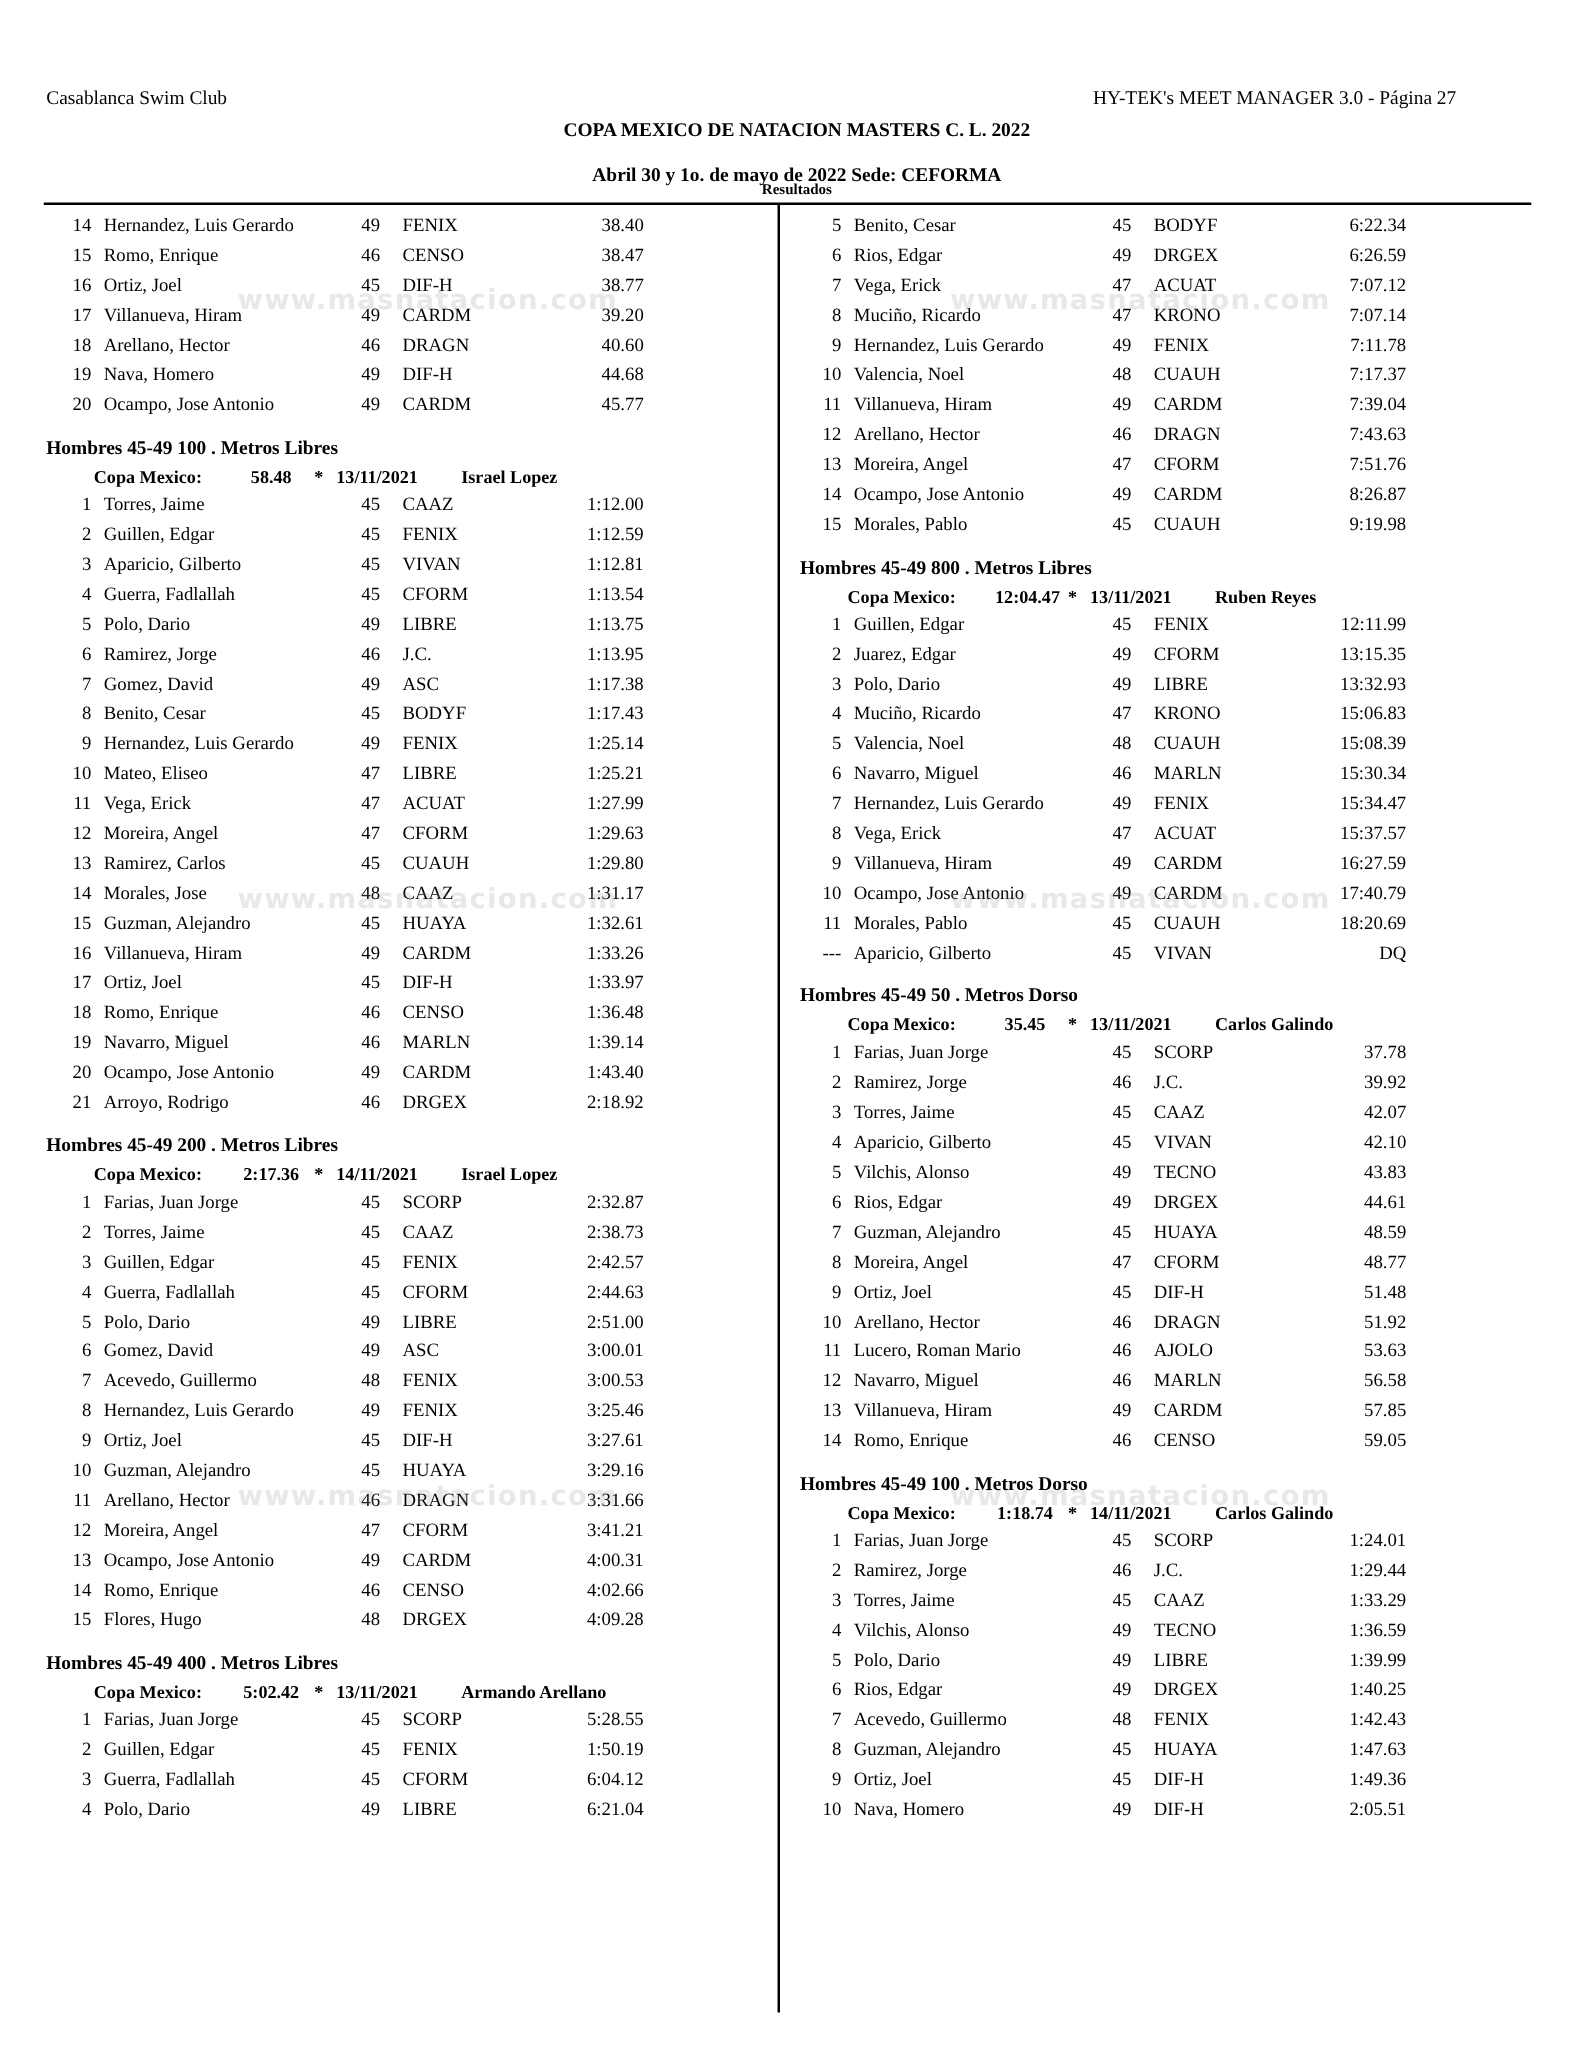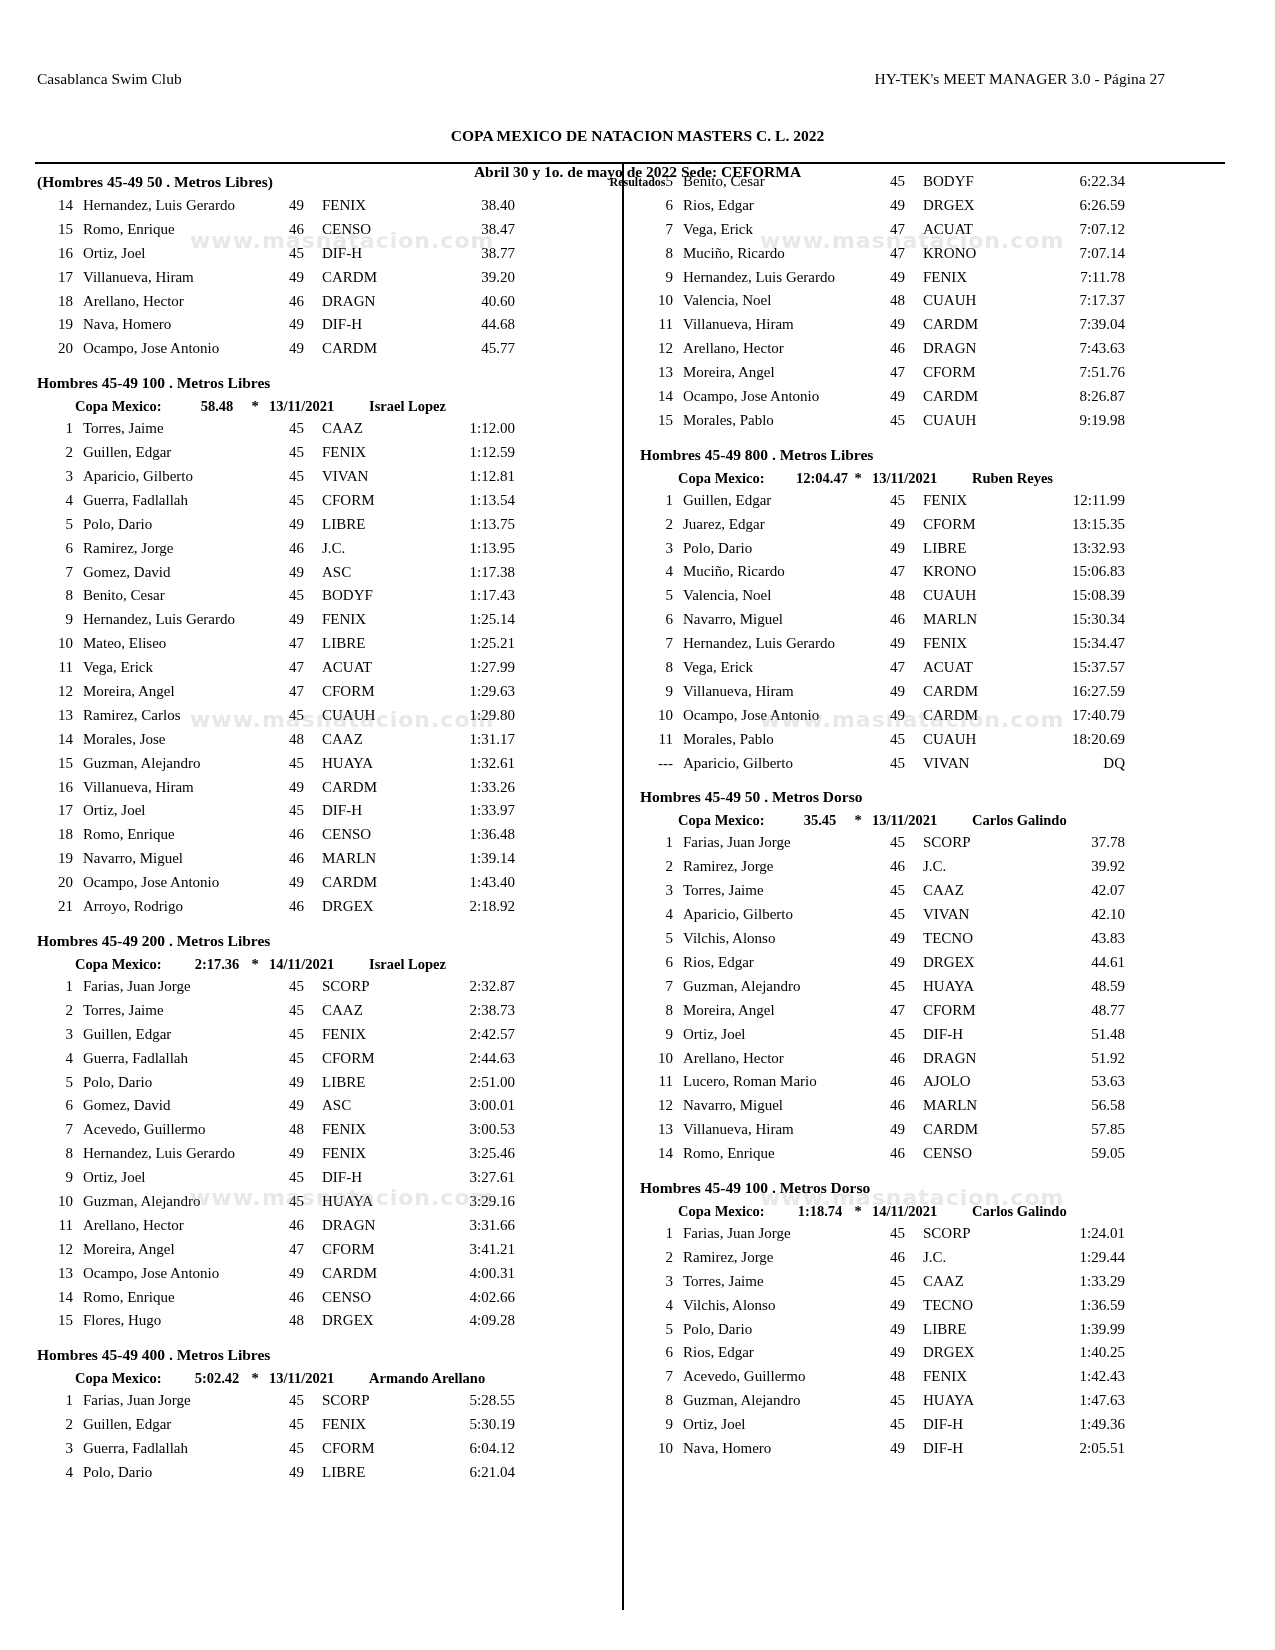--- a/index.html
+++ b/index.html
@@ -3,21 +3,21 @@
 <meta charset="utf-8">
 <style>
   html, body { margin: 0; padding: 0; background: #ffffff; }
   body {
     width: 1275px; height: 1650px; position: relative; overflow: hidden;
     font-family: "Liberation Serif", "DejaVu Serif", serif; color: #000;
     font-size: 15px;
   }
   .hdr-left { position: absolute; left: 37px; top: 70px; font-size: 15.5px; }
   .hdr-right { position: absolute; right: 110px; top: 70px; font-size: 15.5px; text-align: right; }
-  .hdr-center { position: absolute; left: 0; width: 1275px; text-align: center; font-weight: bold; margin-top: 31px; }
+  .hdr-center { position: absolute; left: 0; width: 1275px; text-align: center; font-weight: bold; }
   .t1 { top: 96px; font-size: 15.5px; }
   .t2 { top: 132px; font-size: 15.5px; }
   .t3 { top: 144px; font-size: 12px; }
   .hrule { position: absolute; left: 35px; width: 1190px; top: 162px; height: 2px; background: #000; }
   .vrule { position: absolute; left: 622px; top: 163px; width: 2px; height: 1447px; background: #000; }
 
   .col { position: absolute; top: 170px; }
   .col.left { left: 37px; width: 560px; }
   .col.right { left: 640px; width: 560px; }
 
@@ -54,21 +54,20 @@
 <div class="hdr-left">Casablanca Swim Club</div>
 <div class="hdr-right">HY-TEK's MEET MANAGER 3.0 - Página 27</div>
 <div class="hdr-center t1">COPA MEXICO DE NATACION MASTERS C. L. 2022</div>
 <div class="hdr-center t2">Abril 30 y 1o. de mayo de 2022 Sede: CEFORMA</div>
 <div class="hdr-center t3">Resultados</div>
 <div class="hrule"></div>
 <div class="vrule"></div>
 
 <div class="col left" id="col-left">
     <div class="event">
-      <div class="ev-title">(Hombres 45-49 50 . Metros Libres)</div>
       <div class="row">
         <span class="c-place">14</span>
         <span class="c-name">Hernandez, Luis Gerardo</span>
         <span class="c-age">49</span>
         <span class="c-team">FENIX</span>
         <span class="c-time">38.40</span>
       </div>
       <div class="row">
         <span class="c-place">15</span>
         <span class="c-name">Romo, Enrique</span>
@@ -380,21 +379,21 @@
         <span class="c-name">Farias, Juan Jorge</span>
         <span class="c-age">45</span>
         <span class="c-team">SCORP</span>
         <span class="c-time">5:28.55</span>
       </div>
       <div class="row">
         <span class="c-place">2</span>
         <span class="c-name">Guillen, Edgar</span>
         <span class="c-age">45</span>
         <span class="c-team">FENIX</span>
-        <span class="c-time">5:30.19</span>
+        <span class="c-time">1:50.19</span>
       </div>
       <div class="row">
         <span class="c-place">3</span>
         <span class="c-name">Guerra, Fadlallah</span>
         <span class="c-age">45</span>
         <span class="c-team">CFORM</span>
         <span class="c-time">6:04.12</span>
       </div>
       <div class="row">
         <span class="c-place">4</span>

